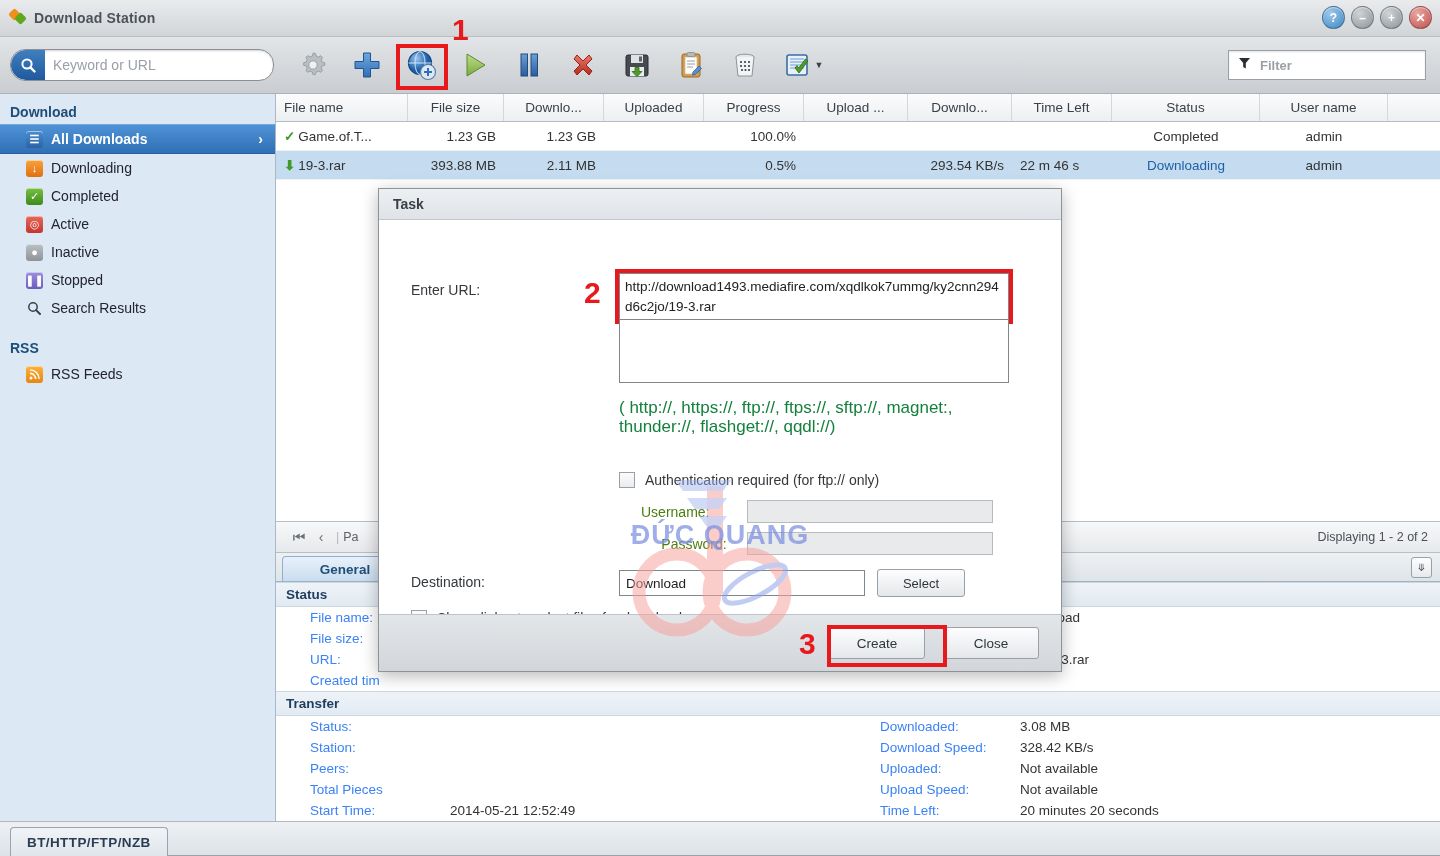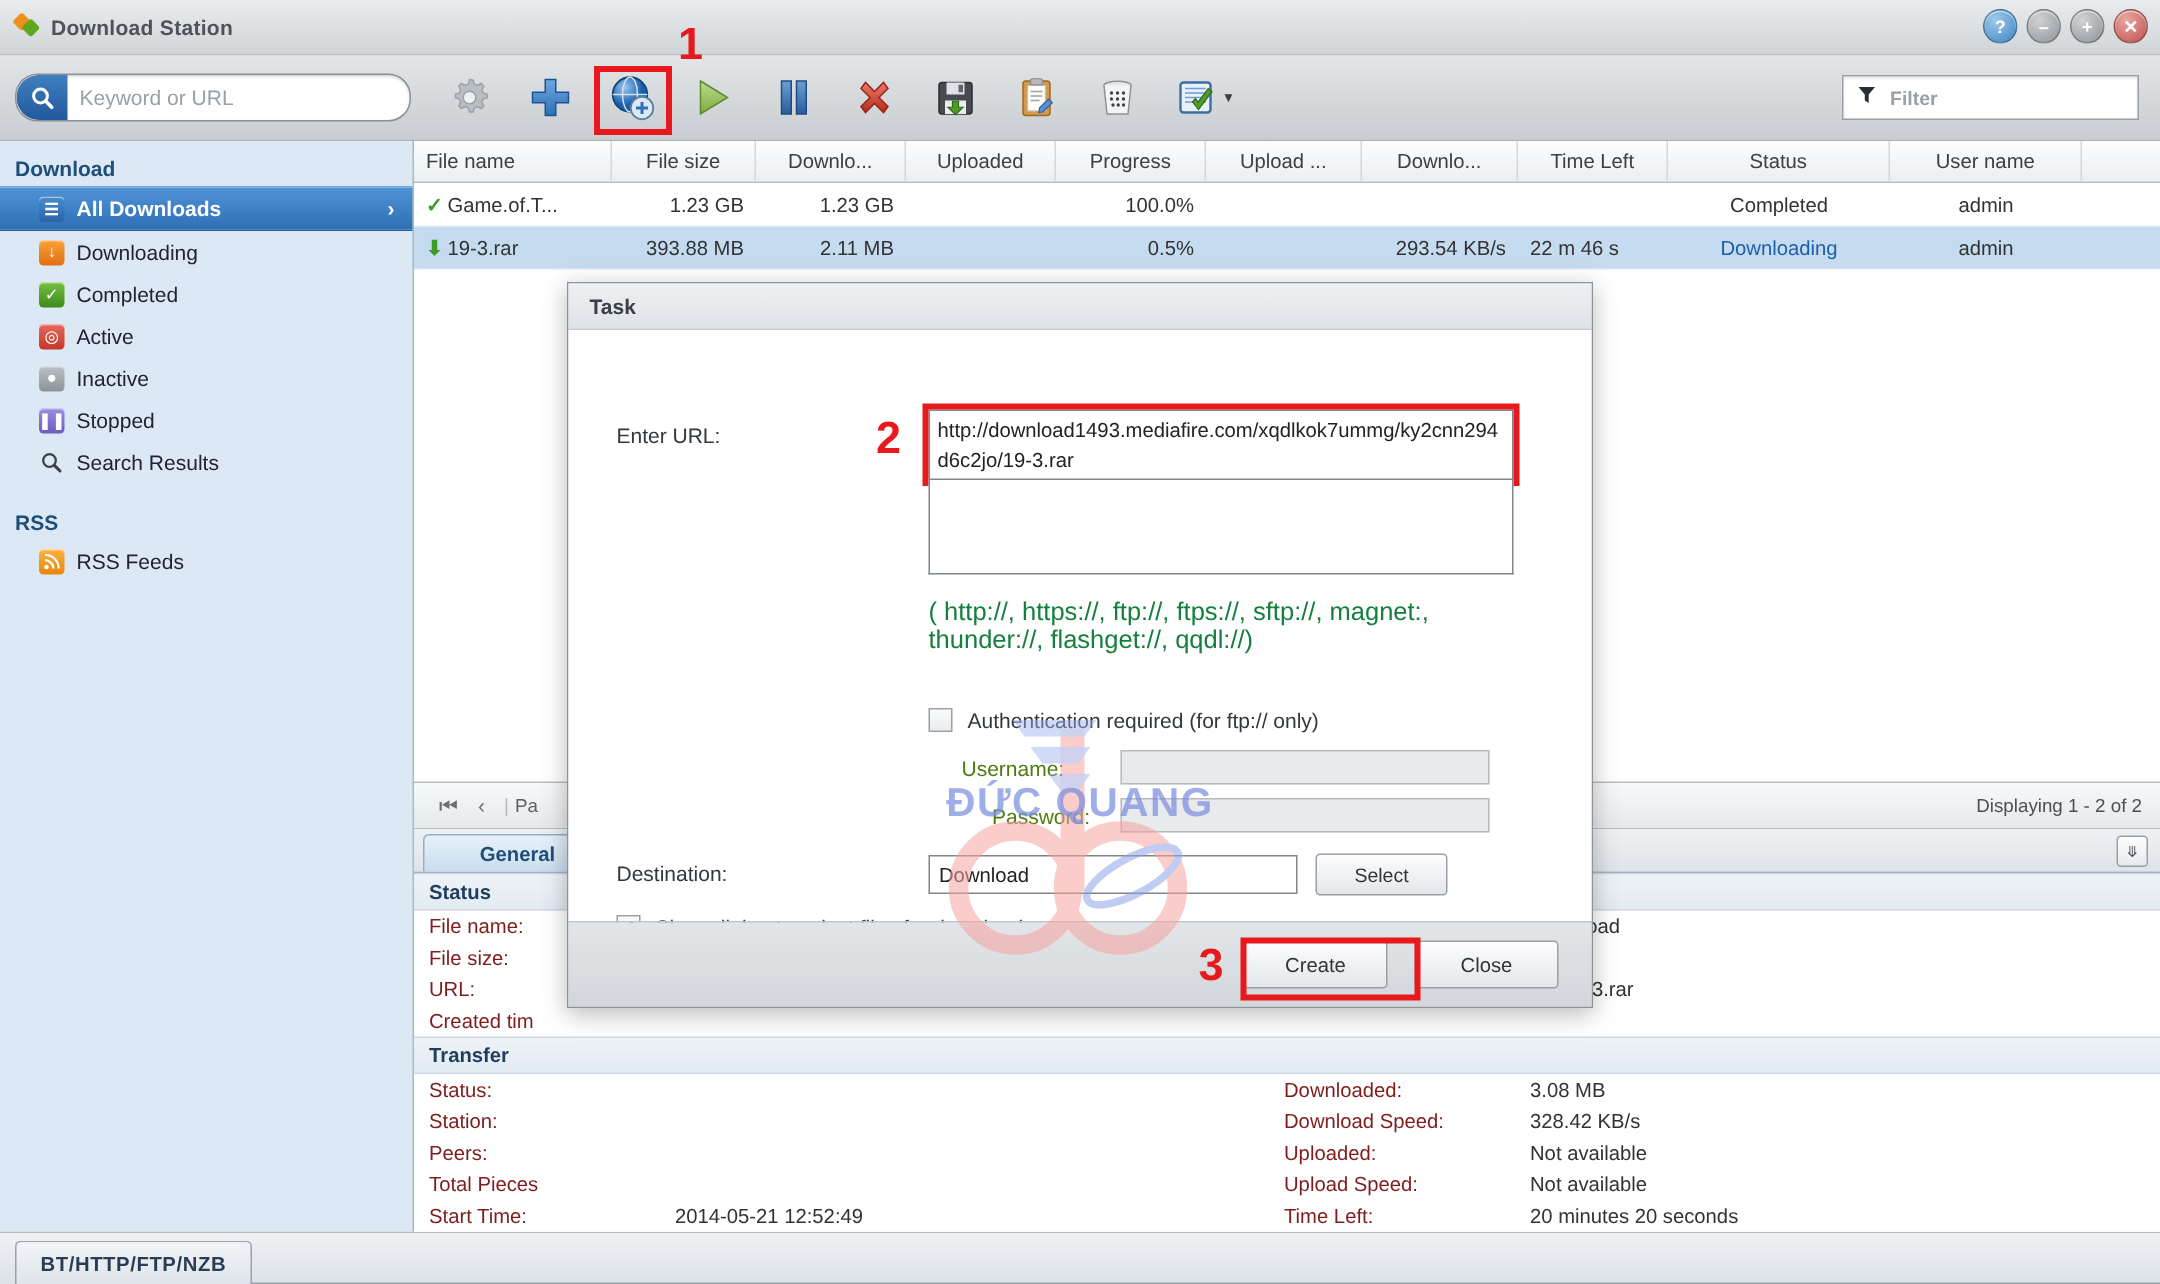--- a/index.html
+++ b/index.html
@@ -291,21 +291,21 @@
     flex: 1; min-height:0;
   }
   .sec-head {
     background: linear-gradient(to bottom,#eef3f8,#e2eaf2);
     border-top: 1px solid #ccd7e1;
     border-bottom: 1px solid #ccd7e1;
     font-weight: bold; color:#1f3d5c;
     padding: 4px 10px; font-size: 13.5px;
   }
   .kv-grid { display: grid; grid-template-columns: 170px 400px 170px auto; }
-  .kv-k { padding: 3px 10px; color:#7f1d1d; font-size: 13.5px; white-space: nowrap; overflow:hidden;}
+  .kv-k { padding: 3px 10px; color:#3b82f6; font-size: 13.5px; white-space: nowrap; overflow:hidden;margin-left:24px;}
   .kv-v { padding: 3px 4px; color:#333; font-size: 13.5px; white-space: nowrap; overflow:hidden;}
 
   
   .statusbar {
     height: 34px;
     background: linear-gradient(to bottom,#eef1f4,#dde2e7);
     border-top: 1px solid #b2b8be;
     display: flex; align-items: flex-end;
     padding-left: 10px;
     flex: 0 0 auto;

